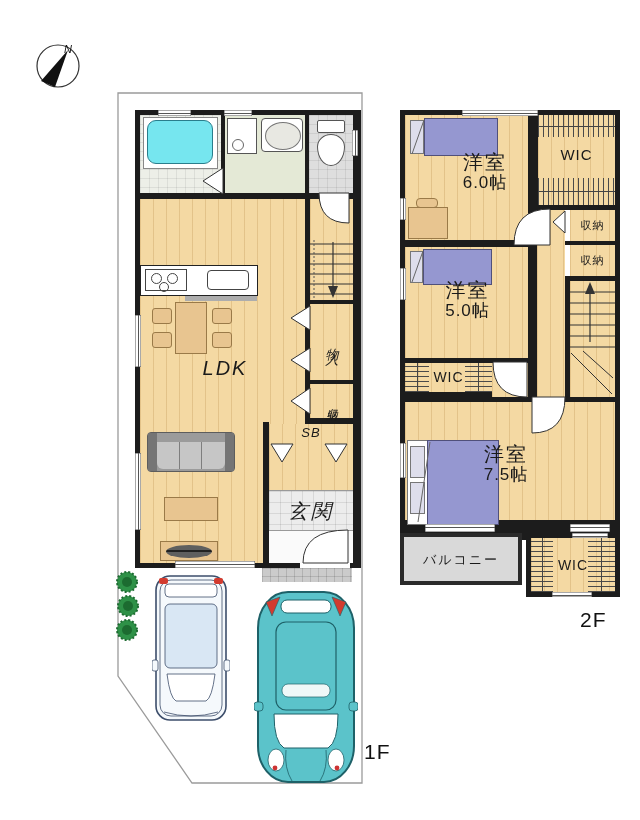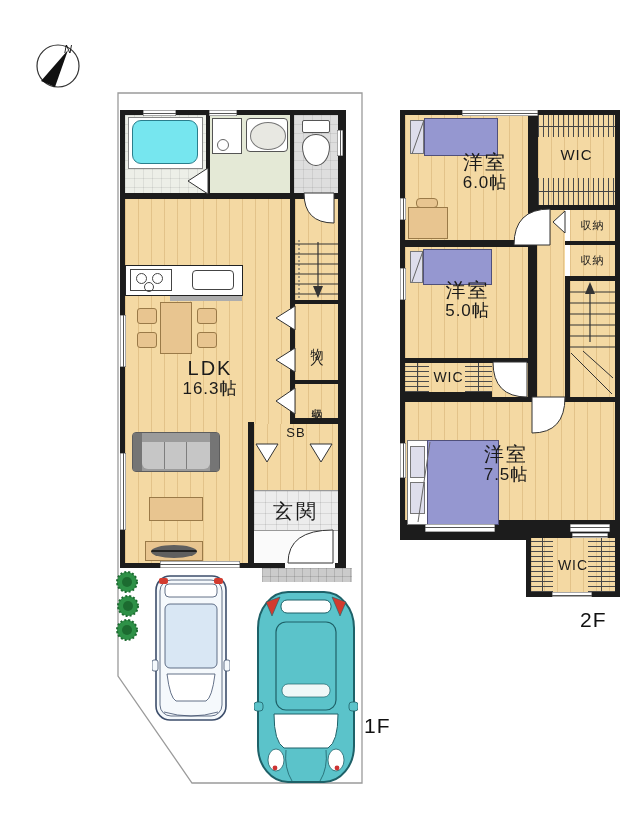--- a/index.html
+++ b/index.html
@@ -41,21 +41,21 @@
   <svg class="overlay" width="640" height="820">
     <polygon points="118,93 362,93 362,783 192,783 118,676" fill="none" stroke="var(--boundary)" stroke-width="1.3"></polygon>
   </svg>
 
   <svg class="abs" style="left:34px;top:40px;" width="52" height="52">
     <circle cx="24" cy="26" r="21" fill="#fff" stroke="#333" stroke-width="1.2"></circle>
     <polygon points="34,10 7,41 21,47" fill="#111"></polygon>
     <text x="30" y="13" font-size="11" font-style="italic" fill="#111">N</text>
   </svg>
 
-  <div class="abs wall" style="left:120px;top:110px;width:226px;height:458px;">
+  <div class="abs wall" style="left:135px;top:110px;width:226px;height:458px;font-style:italic;">
 
     <div class="abs gridfloor" style="left:5px;top:5px;width:81px;height:78px;background-color:var(--bathFloor);">
       <div class="abs" style="left:3px;top:2px;width:75px;height:52px;background:#fff;border:1px solid #888;box-sizing:border-box;"></div>
       <div class="abs" style="left:7px;top:5px;width:66px;height:44px;background:var(--tub);border:1.5px solid #2A7E8C;border-radius:9px;box-sizing:border-box;"></div>
     </div>
     <div class="abs" style="left:90px;top:5px;width:80px;height:78px;background-color:var(--washFloor);">
       <div class="abs" style="left:2px;top:3px;width:30px;height:36px;background:#fff;border:1px solid #555;box-sizing:border-box;">
         <div class="abs" style="left:4px;top:20px;width:10px;height:10px;border:1px solid #666;border-radius:50%;"></div>
       </div>
       <div class="abs" style="left:36px;top:3px;width:42px;height:34px;background:#fff;border:1px solid #555;border-radius:4px;box-sizing:border-box;">
@@ -129,21 +129,20 @@
       <polygon points="175,196 156,208 175,220" fill="#fff" stroke="#333" stroke-width="1"></polygon>
       <polygon points="175,238 156,250 175,262" fill="#fff" stroke="#333" stroke-width="1"></polygon>
       <polygon points="175,278 156,291 175,304" fill="#fff" stroke="#333" stroke-width="1"></polygon>
       <polygon points="136,334 158,334 147,352" fill="#fff" stroke="#333" stroke-width="1"></polygon>
       <polygon points="190,334 212,334 201,352" fill="#fff" stroke="#333" stroke-width="1"></polygon>
       <path d="M213,453 L213,420 Q168,420 168,453 Z" fill="#fff" stroke="#333" stroke-width="1"></path>
     </svg>
 
     <div class="abs rlab" style="left:25px;top:248px;width:130px;">
       <div>LDK</div>
-      <div class="sz">16.3帖</div>
     </div>
     <div class="abs vlab" style="left:175px;top:200px;width:43px;height:64px;">物入</div>
     <div class="abs vlab" style="left:175px;top:274px;width:43px;height:34px;font-size:11px;letter-spacing:2px;">収納</div>
     <div class="abs slab" style="left:134px;top:315px;width:84px;font-size:13px;">SB</div>
     <div class="abs slab" style="left:134px;top:388px;width:84px;font-size:20px;letter-spacing:3px;">玄関</div>
   </div>
 
   <div class="abs porch" style="left:262px;top:568px;width:90px;height:14px;"></div>
 
   <svg class="abs" style="left:112px;top:568px;" width="32" height="80">
@@ -271,29 +270,32 @@
       <div>洋室</div>
       <div class="sz">5.0帖</div>
     </div>
     <div class="abs slab" style="left:5px;top:259px;width:87px;font-size:14px;">WIC</div>
     <div class="abs rlab" style="left:55px;top:334px;width:102px;">
       <div>洋室</div>
       <div class="sz">7.5帖</div>
     </div>
   </div>
 
+  <div class="abs" style="left:400px;top:533px;width:122px;height:52px;background:var(--balcony);border:4px solid #2a2a2a;box-sizing:border-box;">
+    <div class="abs slab" style="left:0;top:14px;width:114px;font-size:13px;letter-spacing:2px;">バルコニー</div>
+  </div>
 
   <div class="abs wall" style="left:526px;top:533px;width:94px;height:64px;">
     <div class="abs wood" style="left:5px;top:5px;width:84px;height:54px;">
       <div class="abs hangV" style="left:0;top:0;width:22px;height:54px;"></div>
       <div class="abs rod" style="left:11px;top:0;width:1px;height:54px;"></div>
       <div class="abs hangV" style="left:57px;top:0;width:27px;height:54px;"></div>
       <div class="abs rod" style="left:70px;top:0;width:1px;height:54px;"></div>
     </div>
     <div class="abs winH" style="left:46px;top:0;width:36px;height:5px;"></div>
     <div class="abs winH" style="left:26px;top:59px;width:40px;height:5px;"></div>
     <div class="abs slab" style="left:5px;top:24px;width:84px;font-size:14px;">WIC</div>
   </div>
 
-  <div class="abs flab" style="left:364px;top:714px;">1F</div>
+  <div class="abs flab" style="left:364px;top:740px;">1F</div>
   <div class="abs flab" style="left:580px;top:608px;">2F</div>
 
 </div>
 
 </body></html>

